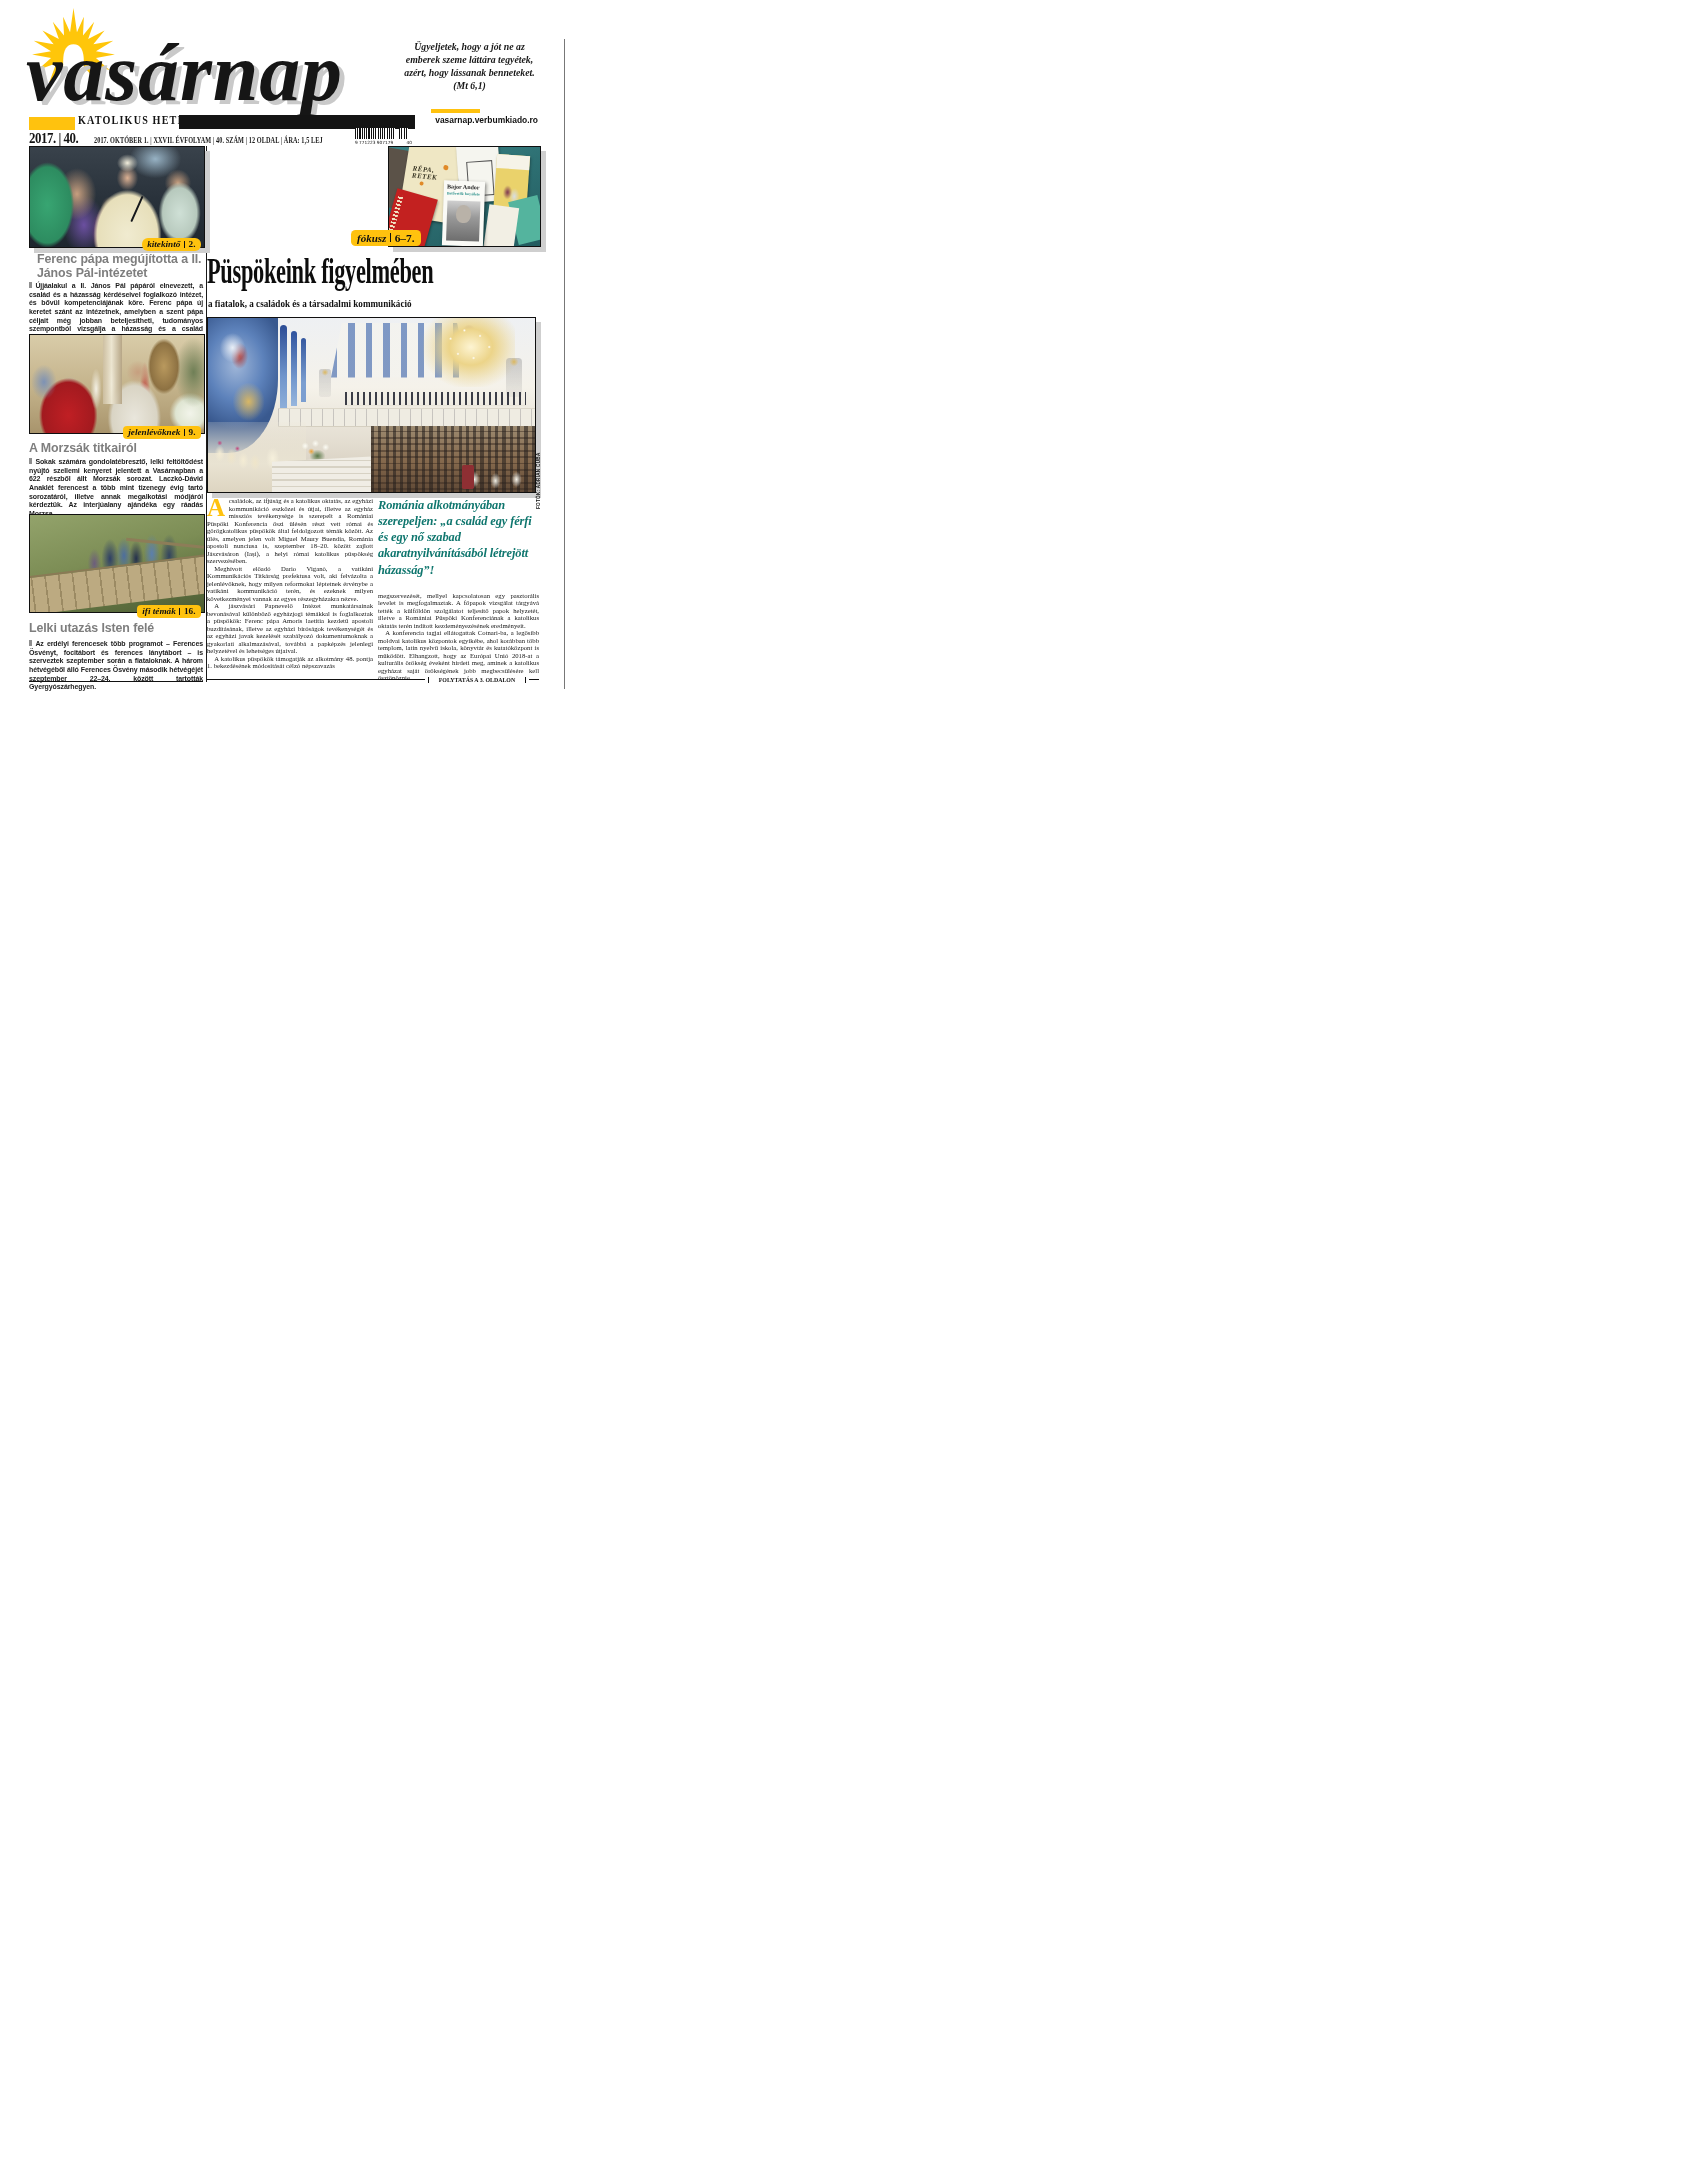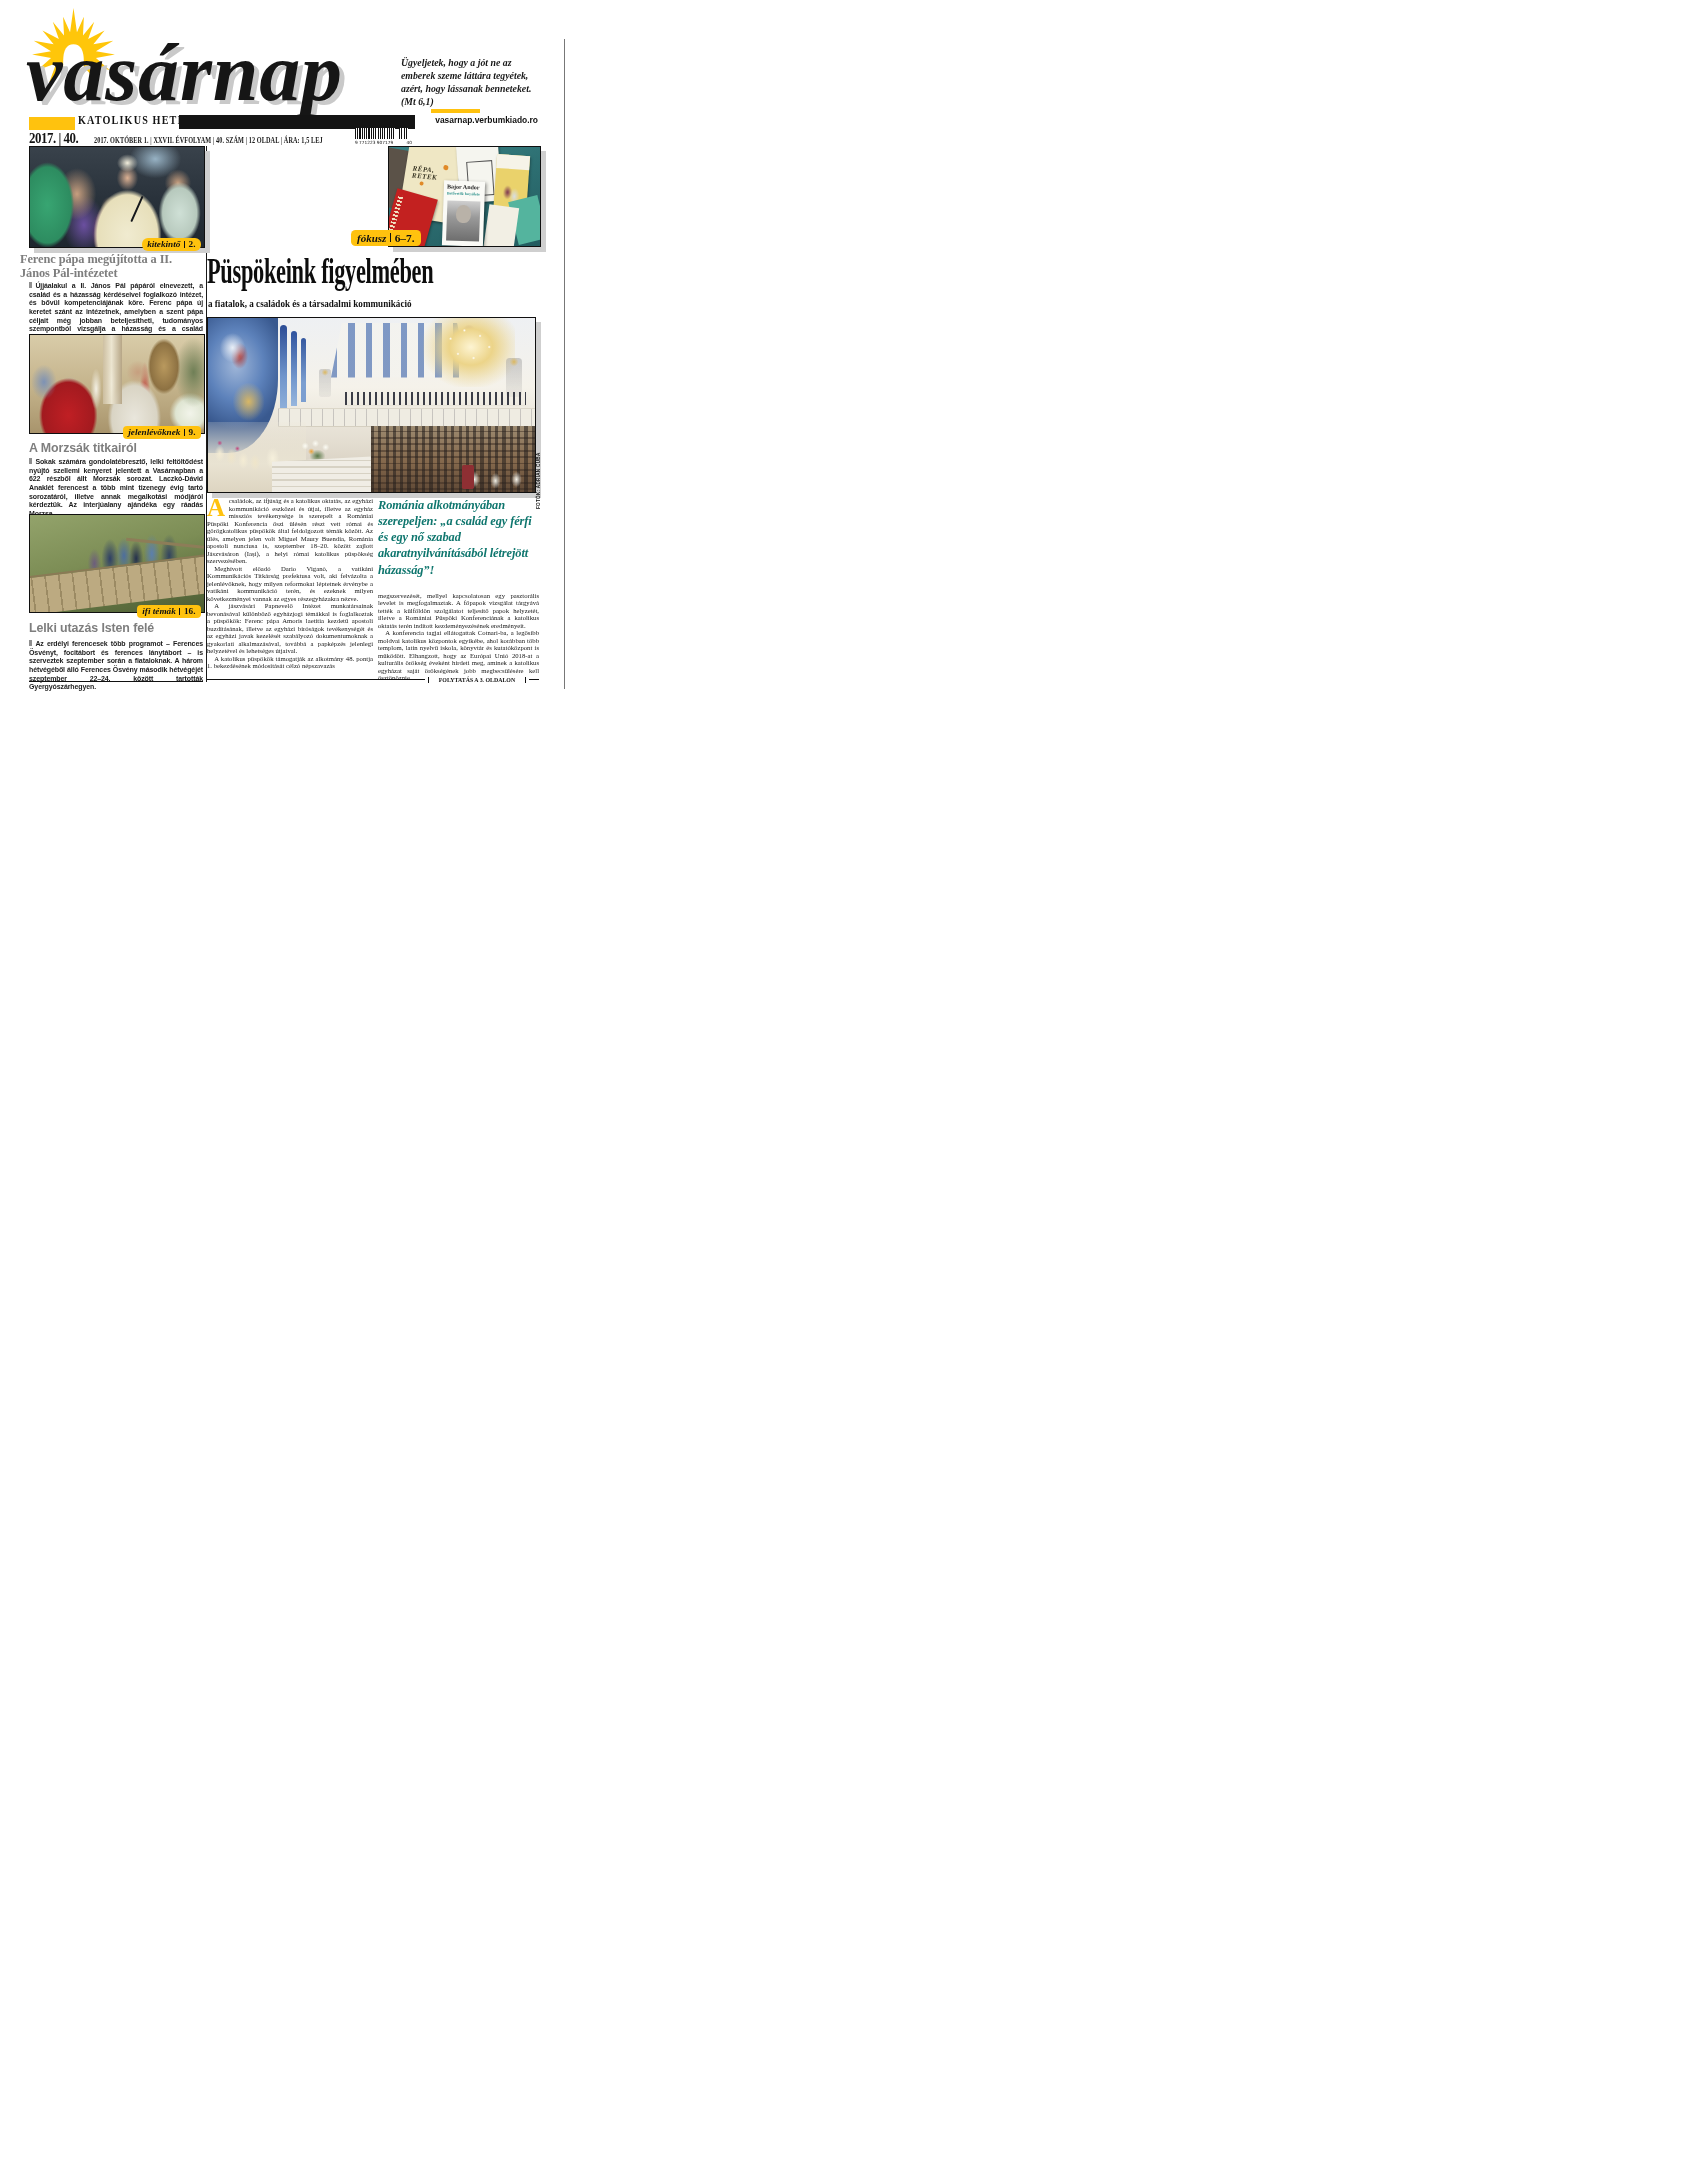--- a/index.html
+++ b/index.html
@@ -16,22 +16,22 @@
   #graytab{left:369px;top:129px;width:26px;height:3.7px;background:#c6c6c6;}
   #year-issue{left:29px;top:131px;font:700 14px "Liberation Serif",serif;color:#141414;transform:scaleX(.92);
         transform-origin:left top;white-space:nowrap;letter-spacing:-0.5px;}
   #dateline{left:94px;top:136px;font:700 7.8px "Liberation Serif",serif;color:#1a1a1a;transform:scaleX(.8);
         transform-origin:left top;white-space:nowrap;letter-spacing:0.1px;}
   #barcode{left:355px;top:128px;width:57px;}
   #barcode .bars-row{display:flex;gap:3.7px;align-items:flex-end;}
   #barcode .bars{height:11px;width:40px;background:repeating-linear-gradient(90deg,#111 0 0.9px,#fff 0.9px 1.8px);}
   #barcode .bars.addon{width:9.2px;}
   #barcode .digits{display:flex;justify-content:space-between;font:400 4.3px "DejaVu Sans",sans-serif;color:#111;margin-top:0.5px;}
-  #quote{left:401px;top:40px;width:137px;text-align:left;font:italic 700 9.8px "Liberation Serif",serif;
-        line-height:1.33;color:#181818;margin-top:16px;}
+  #quote{left:401px;top:40px;width:137px;text-align:center;font:italic 700 9.8px "Liberation Serif",serif;
+        line-height:1.33;color:#181818;}
   #yellowbar-right{left:431px;top:109px;width:49px;height:3.7px;background:#ffc20e;}
   #website{left:401px;top:114px;width:137px;text-align:right;font:700 9.6px "Liberation Sans",sans-serif;
         color:#111;transform:scaleX(.88);transform-origin:right top;white-space:nowrap;}
   #page-edge{left:564px;top:39px;width:0.9px;height:650px;background:#4a4a4a;opacity:.75;}
   
   #vdivider{left:206px;top:146px;width:0.9px;height:536px;background:#1a1a1a;}
   #leftcol-rule{left:29px;top:681px;width:174px;height:1.4px;background:#111;}
   
   .photo{border:0.9px solid #101010;overflow:hidden;background:#888;}
   .shadowed{box-shadow:5px 5px 0 #cfcfcf;}
@@ -128,21 +128,21 @@
               radial-gradient(18.3px 19px at 85% 36%, #c79f7f 0%, rgba(199,159,127,0) 72%),
               radial-gradient(37px 27.5px at 72% 12%, #97b2c4 0%, rgba(151,178,196,0) 70%),
               linear-gradient(180deg, #39424b 0%, #28313a 55%, #1e262e 100%);">
     <div style="left:61%;top:48%;width:2.3px;height:27.5px;background:#15181c;transform:rotate(24deg);border-radius:1.4px;"></div>
   </div>
   <div class="abs tag" style="right:366px;top:238px;border-radius:6px;">
     <span class="tword">kitekintő</span>
     <span class="tsep"></span>
     <span class="tpage">2.</span>
   </div>
-  <div class="abs story-h" style="left:20px;top:253px;width:165px;font-family:Liberation Serif, serif;">Ferenc pápa megújította a II. János Pál-intézetet</div>
+  <div class="abs story-h" style="left:37px;top:253px;width:165px;">Ferenc pápa megújította a II. János Pál-intézetet</div>
   <div class="abs story-b" style="left:29px;top:282px;width:174px;">
     <span class="lead-bar"></span><span>Újjáalakul a II. János Pál pápáról elnevezett, a család és a házasság kérdéseivel foglalkozó intézet, és bővül kompetenciájának köre. Ferenc pápa új keretet szánt az intézetnek, amelyben a szent pápa céljait még jobban beteljesítheti, tudományos szempontból vizsgálja a házasság és a család kérdéseit.</span>
   </div>
 
   <div class="abs photo" style="left:29px;top:334px;width:174px;height:98px;
               background:
               radial-gradient(7.3px 27.5px at 38% 55%, #f3f0e4 0%, rgba(243,240,228,0) 75%),
               radial-gradient(6.4px 25px at 47% 50%, #f3f0e4 0%, rgba(243,240,228,0) 75%),
               radial-gradient(25px 43px at 77% 32%, #b9995e 0%, #8d7142 55%, rgba(141,113,66,0) 65%),
               radial-gradient(27.5px 50px at 94% 38%, #6f7f56 0%, rgba(111,127,86,0) 70%),

